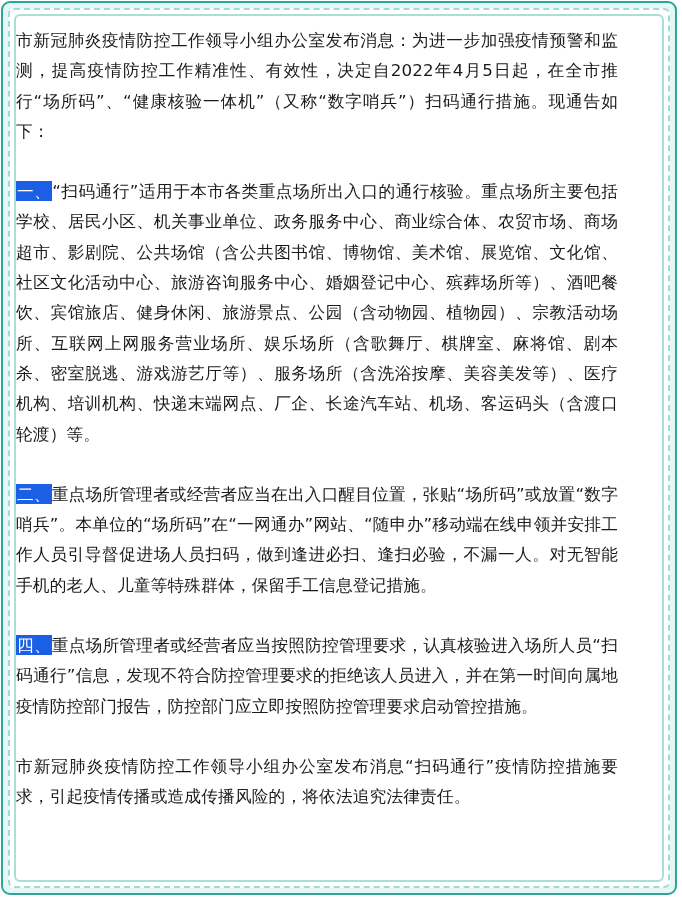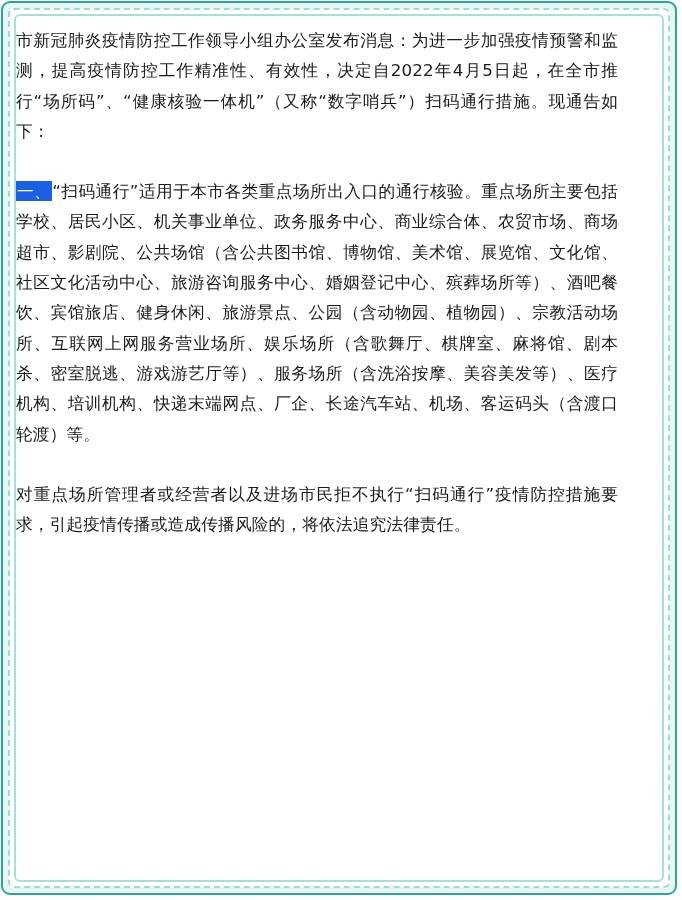--- a/index.html
+++ b/index.html
@@ -37,17 +37,19 @@
   <div class="frame-dash">
     <div class="frame-inner"></div>
   </div>
 </div>
 
 <div class="content">
   <p class="para p1">市新冠肺炎疫情防控工作领导小组办公室发布消息：为进一步加强疫情预警和监测，提高疫情防控工作精准性、有效性，决定自2022年4月5日起，在全市推行“场所码”、“健康核验一体机”（又称“数字哨兵”）扫码通行措施。现通告如下：</p>
 
   <p class="para"><span class="num">一、</span><span>“扫码通行”适用于本市各类重点场所出入口的通行核验。重点场所主要包括学校、居民小区、机关事业单位、政务服务中心、商业综合体、农贸市场、商场超市、影剧院、公共场馆（含公共图书馆、博物馆、美术馆、展览馆、文化馆、社区文化活动中心、旅游咨询服务中心、婚姻登记中心、殡葬场所等）、酒吧餐饮、宾馆旅店、健身休闲、旅游景点、公园（含动物园、植物园）、宗教活动场所、互联网上网服务营业场所、娱乐场所（含歌舞厅、棋牌室、麻将馆、剧本杀、密室脱逃、游戏游艺厅等）、服务场所（含洗浴按摩、美容美发等）、医疗机构、培训机构、快递末端网点、厂企、长途汽车站、机场、客运码头（含渡口轮渡）等。</span></p>
 
+  <p class="para"><span class="num">二、</span><span>重点场所管理者或经营者应当在出入口醒目位置，张贴“场所码”或放置“数字哨兵”。本单位的“场所码”在“一网通办”网站、“随申办”移动端在线申领并安排工作人员引导督促进场人员扫码，做到逢进必扫、逢扫必验，不漏一人。对无智能手机的老人、儿童等特殊群体，保留手工信息登记措施。</span></p>
 
 
+  <p class="para"><span class="num">四、</span><span>重点场所管理者或经营者应当按照防控管理要求，认真核验进入场所人员“扫码通行”信息，发现不符合防控管理要求的拒绝该人员进入，并在第一时间向属地疫情防控部门报告，防控部门应立即按照防控管理要求启动管控措施。</span></p>
 
-  <p class="para">对重点场所管理者或经营者以及进场市民拒不执行“扫码通行”疫情防控措施要求，引起疫情传播或造成传播风险的，将依法追究法律责任。</p>
+  <p class="para">市新冠肺炎疫情防控工作领导小组办公室发布消息“扫码通行”疫情防控措施要求，引起疫情传播或造成传播风险的，将依法追究法律责任。</p>
 </div>
 
 </body></html>

